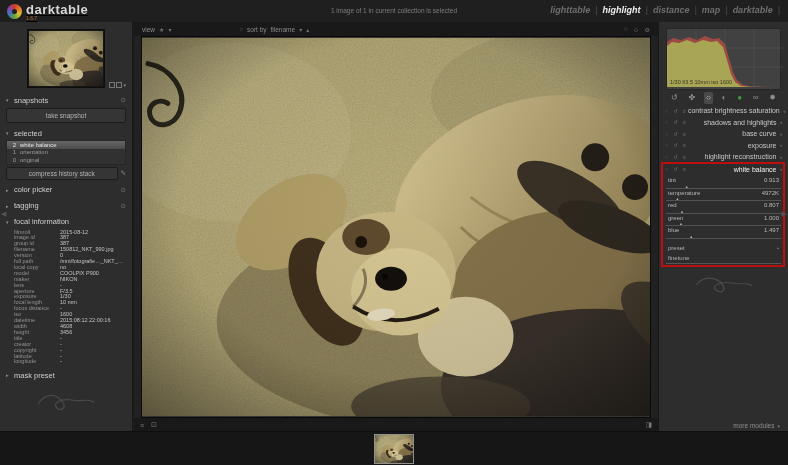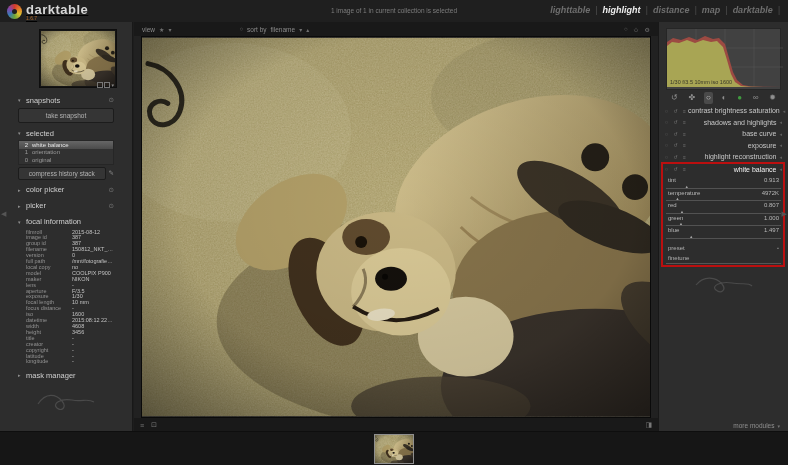--- a/index.html
+++ b/index.html
@@ -15,21 +15,21 @@
     background:#1f1f1f;margin:5px auto;}
   .logo .t{font-size:13px;font-weight:bold;color:#d8d8d8;letter-spacing:.5px;line-height:13px;}
   .logo .v{font-size:5px;color:#b06a2a;line-height:5px;}
   .status{position:absolute;left:0;right:0;top:7px;text-align:center;font-size:6.5px;color:#7d7d7d;}
   .modes{position:absolute;right:8px;top:5px;display:flex;gap:5px;align-items:center;
          font-size:9px;font-weight:bold;color:#6e6e6e;font-style:italic;}
   .modes .sep{color:#4c4c4c;font-weight:normal;}
   .modes .mode.active{color:#efefef;}
   
   .lpanel{position:absolute;left:0;top:22px;width:133px;bottom:33px;background:#2d2d2d;
-          border-right:1px solid #181818;box-sizing:border-box;padding:0 18px;overflow:hidden;}
+          border-right:1px solid #181818;box-sizing:border-box;padding:0 6px;overflow:hidden;}
   .nav{position:relative;height:68px;}
   .nav .thumbwrap{position:absolute;left:21px;top:7px;width:76px;height:57px;background:#151515;
                   border:1px solid #0e0e0e;display:flex;align-items:center;justify-content:center;}
   .navzoom{position:absolute;right:0;bottom:2px;display:flex;align-items:center;gap:1px;
            color:#8a8a8a;font-size:5px;}
   .navzoom .sq{width:4px;height:4px;border:1px solid #777;}
   .sec{display:flex;align-items:center;gap:3px;height:12px;margin-top:4px;
        font-size:7.5px;color:#cfcfcf;}
   .sec .car{font-size:5px;color:#8d8d8d;width:5px;}
   .sec .ric{margin-left:auto;font-size:6.5px;color:#7a7a7a;}
@@ -224,21 +224,21 @@
     </div>
 
     <div class="sec">
       <span class="car">▸</span>
       <span>color picker</span>
       <span class="ric">⊙</span>
     </div>
 
     <div class="sec">
       <span class="car">▸</span>
-      <span>picker</span>
+      <span>tagging</span>
       <span class="ric">⊙</span>
     </div>
 
     <div class="sec">
       <span class="car">▾</span>
       <span>focal information</span>
     </div>
     <div class="kvs">
 
         <div class="kv">
@@ -352,21 +352,21 @@
         </div>
 
         <div class="kv">
           <span class="k">longitude</span>
           <span class="v">-</span>
         </div>
       </div>
 
     <div class="sec">
       <span class="car">▸</span>
-      <span>mask manager</span>
+      <span>mask preset</span>
     </div>
 
     <div class="flourish">
       <svg width="60" height="20" viewBox="0 0 60 20">
         <path d="M2,14 C10,2 20,4 26,11 C31,17 26,22 21,18 C16,14 24,8 36,10 C46,12 52,8 58,12" stroke="#4a4a4a" stroke-width="1.2" fill="none"></path>
       </svg>
     </div>
   </div>
   <span class="edgearrow" style="left:1px;top:210px;">◀</span>
 

